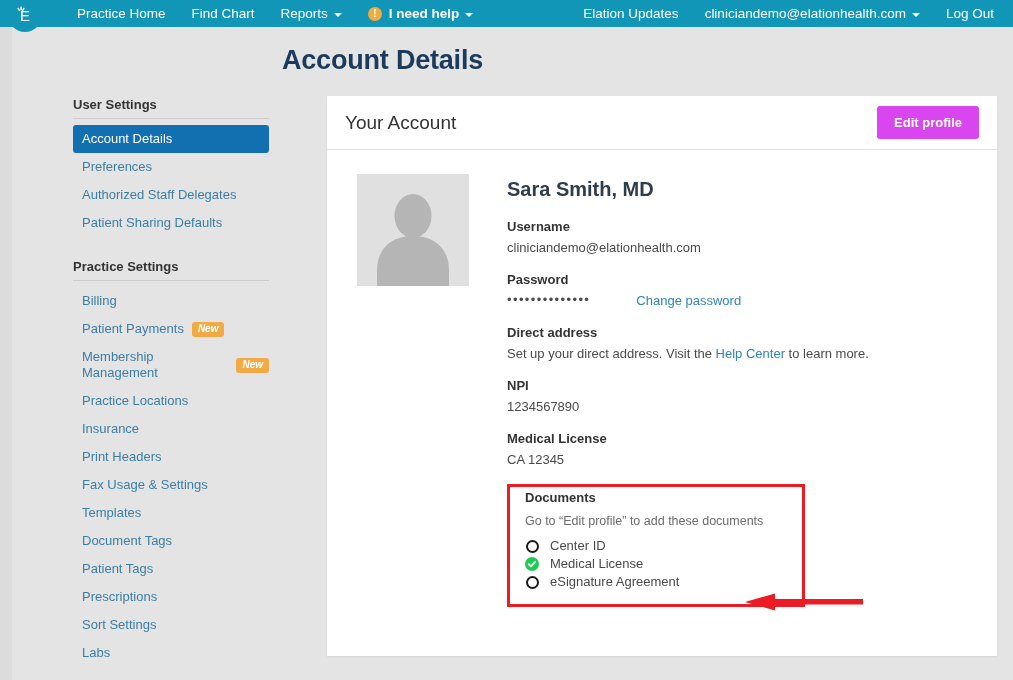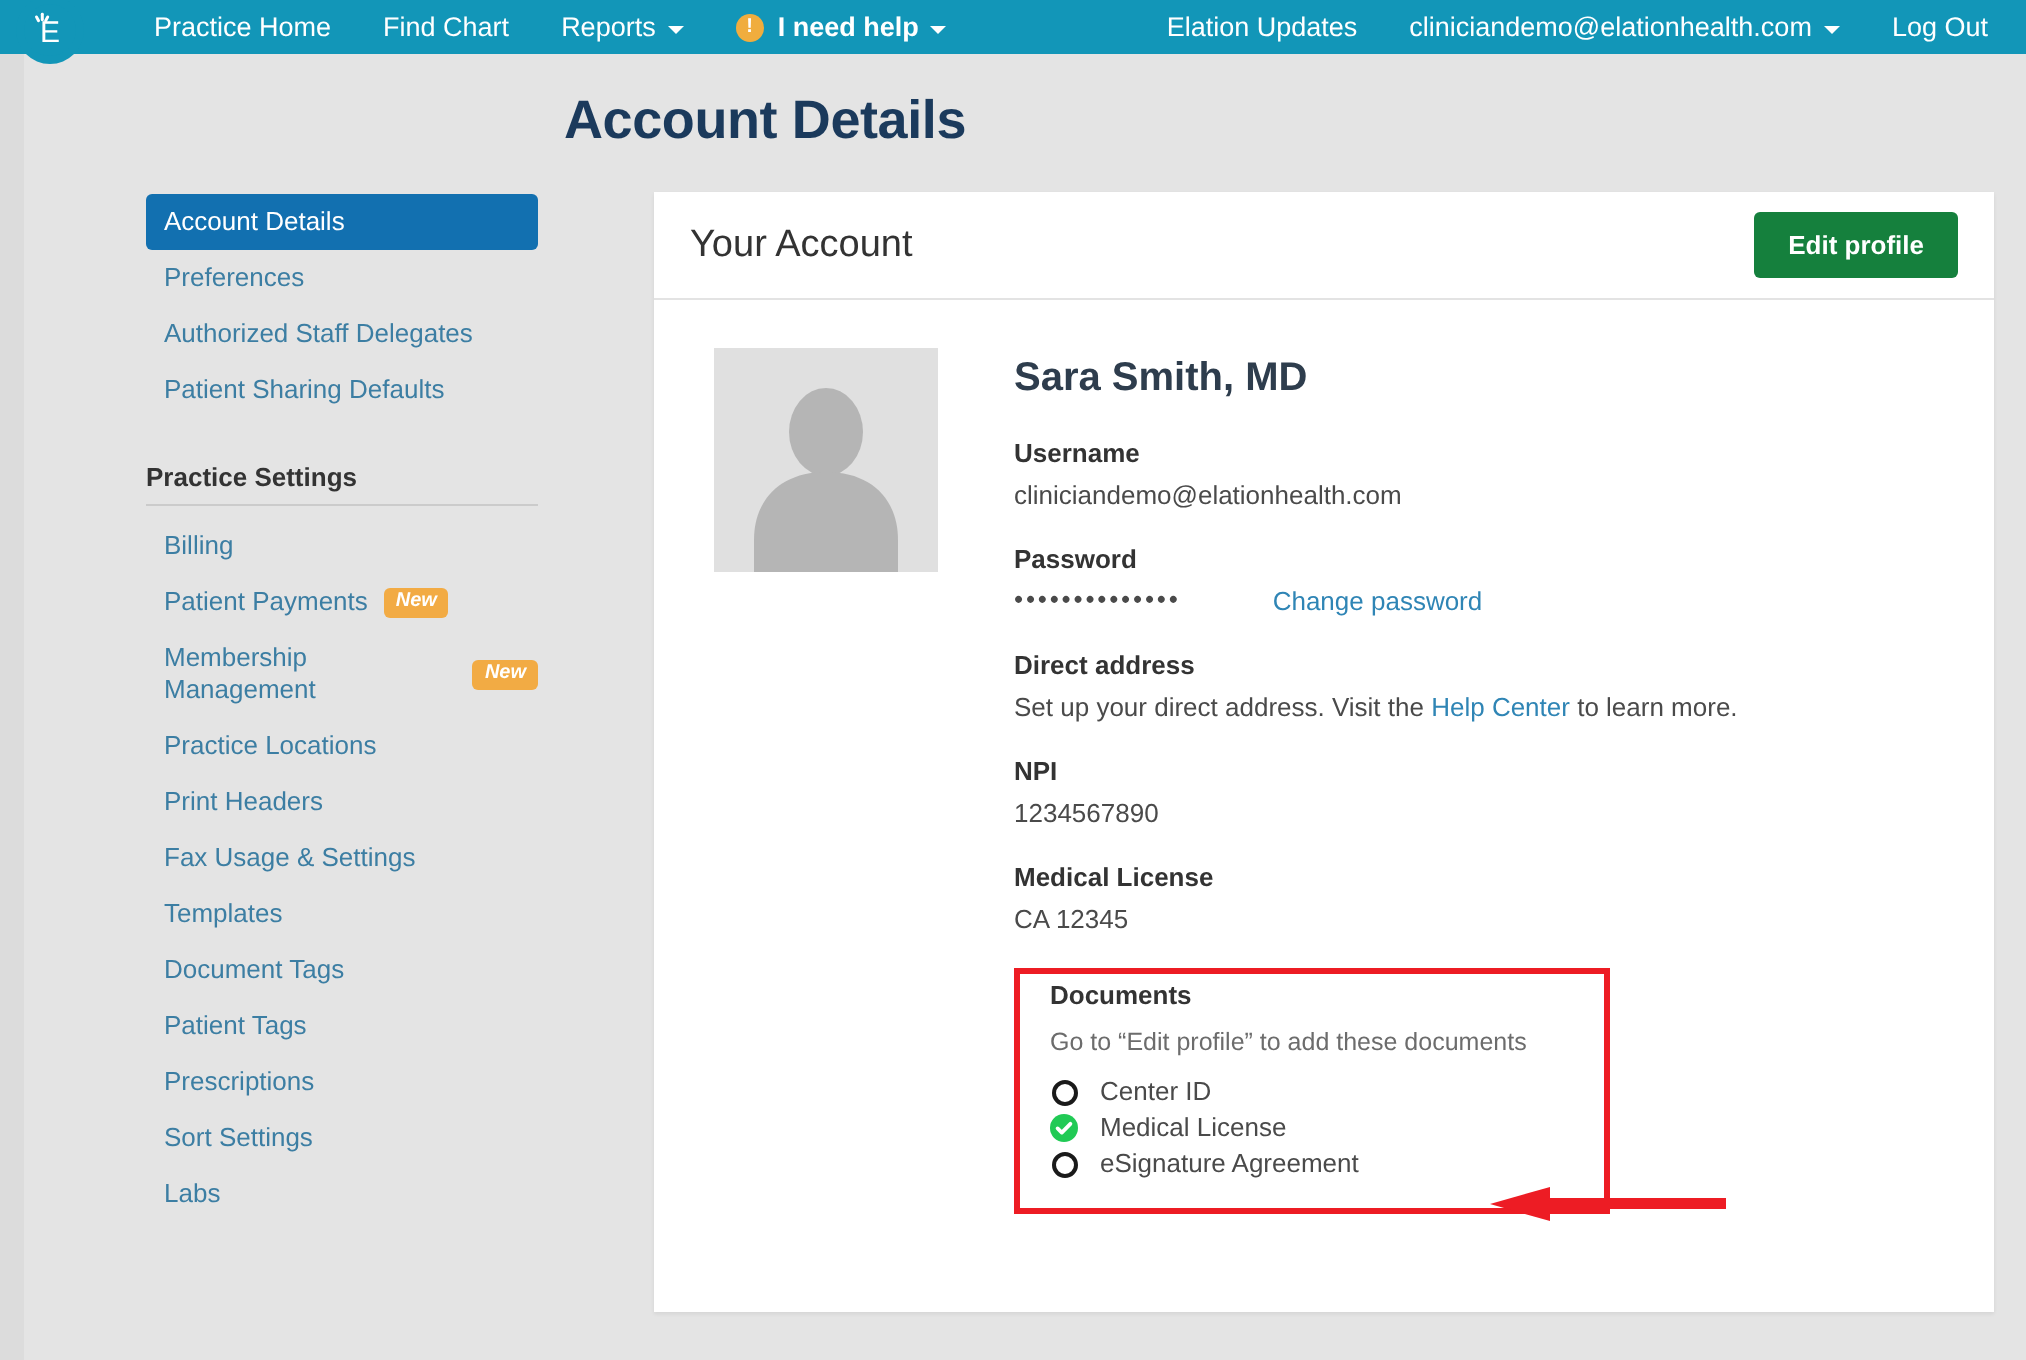--- a/index.html
+++ b/index.html
@@ -200,21 +200,21 @@
   }
 
   .card-title {
     font-size: 19px;
     color: #333333;
     font-weight: normal;
   }
 
   .btn-primary {
     margin-left: auto;
-    background: #15803d;
+    background: #d946ef;
     color: #ffffff;
     font-size: 13px;
     font-weight: bold;
     border: none;
     border-radius: 3px;
     padding: 9px 17px;
     cursor: pointer;
     font-family: "Liberation Sans", sans-serif;
   }
 
@@ -404,20 +404,21 @@
     </div>
   </div>
 </div>
 
 <div class="page">
 
   <div class="edge-strip"></div>
 
   <div class="sidebar">
 
+    <div class="side-group-title">User Settings</div>
 
     <div class="side-item active">
       <span>Account Details</span>
     </div>
     <div class="side-item">
       <span>Preferences</span>
     </div>
     <div class="side-item">
       <span>Authorized Staff Delegates</span>
     </div>
@@ -433,20 +434,23 @@
     <div class="side-item">
       <span>Patient Payments</span>
       <span class="new-badge">New</span>
     </div>
     <div class="side-item">
       <span>Membership Management</span>
       <span class="new-badge">New</span>
     </div>
     <div class="side-item">
       <span>Practice Locations</span>
+    </div>
+    <div class="side-item">
+      <span>Insurance</span>
     </div>
     <div class="side-item">
       <span>Print Headers</span>
     </div>
     <div class="side-item">
       <span>Fax Usage &amp; Settings</span>
     </div>
     <div class="side-item">
       <span>Templates</span>
     </div>

